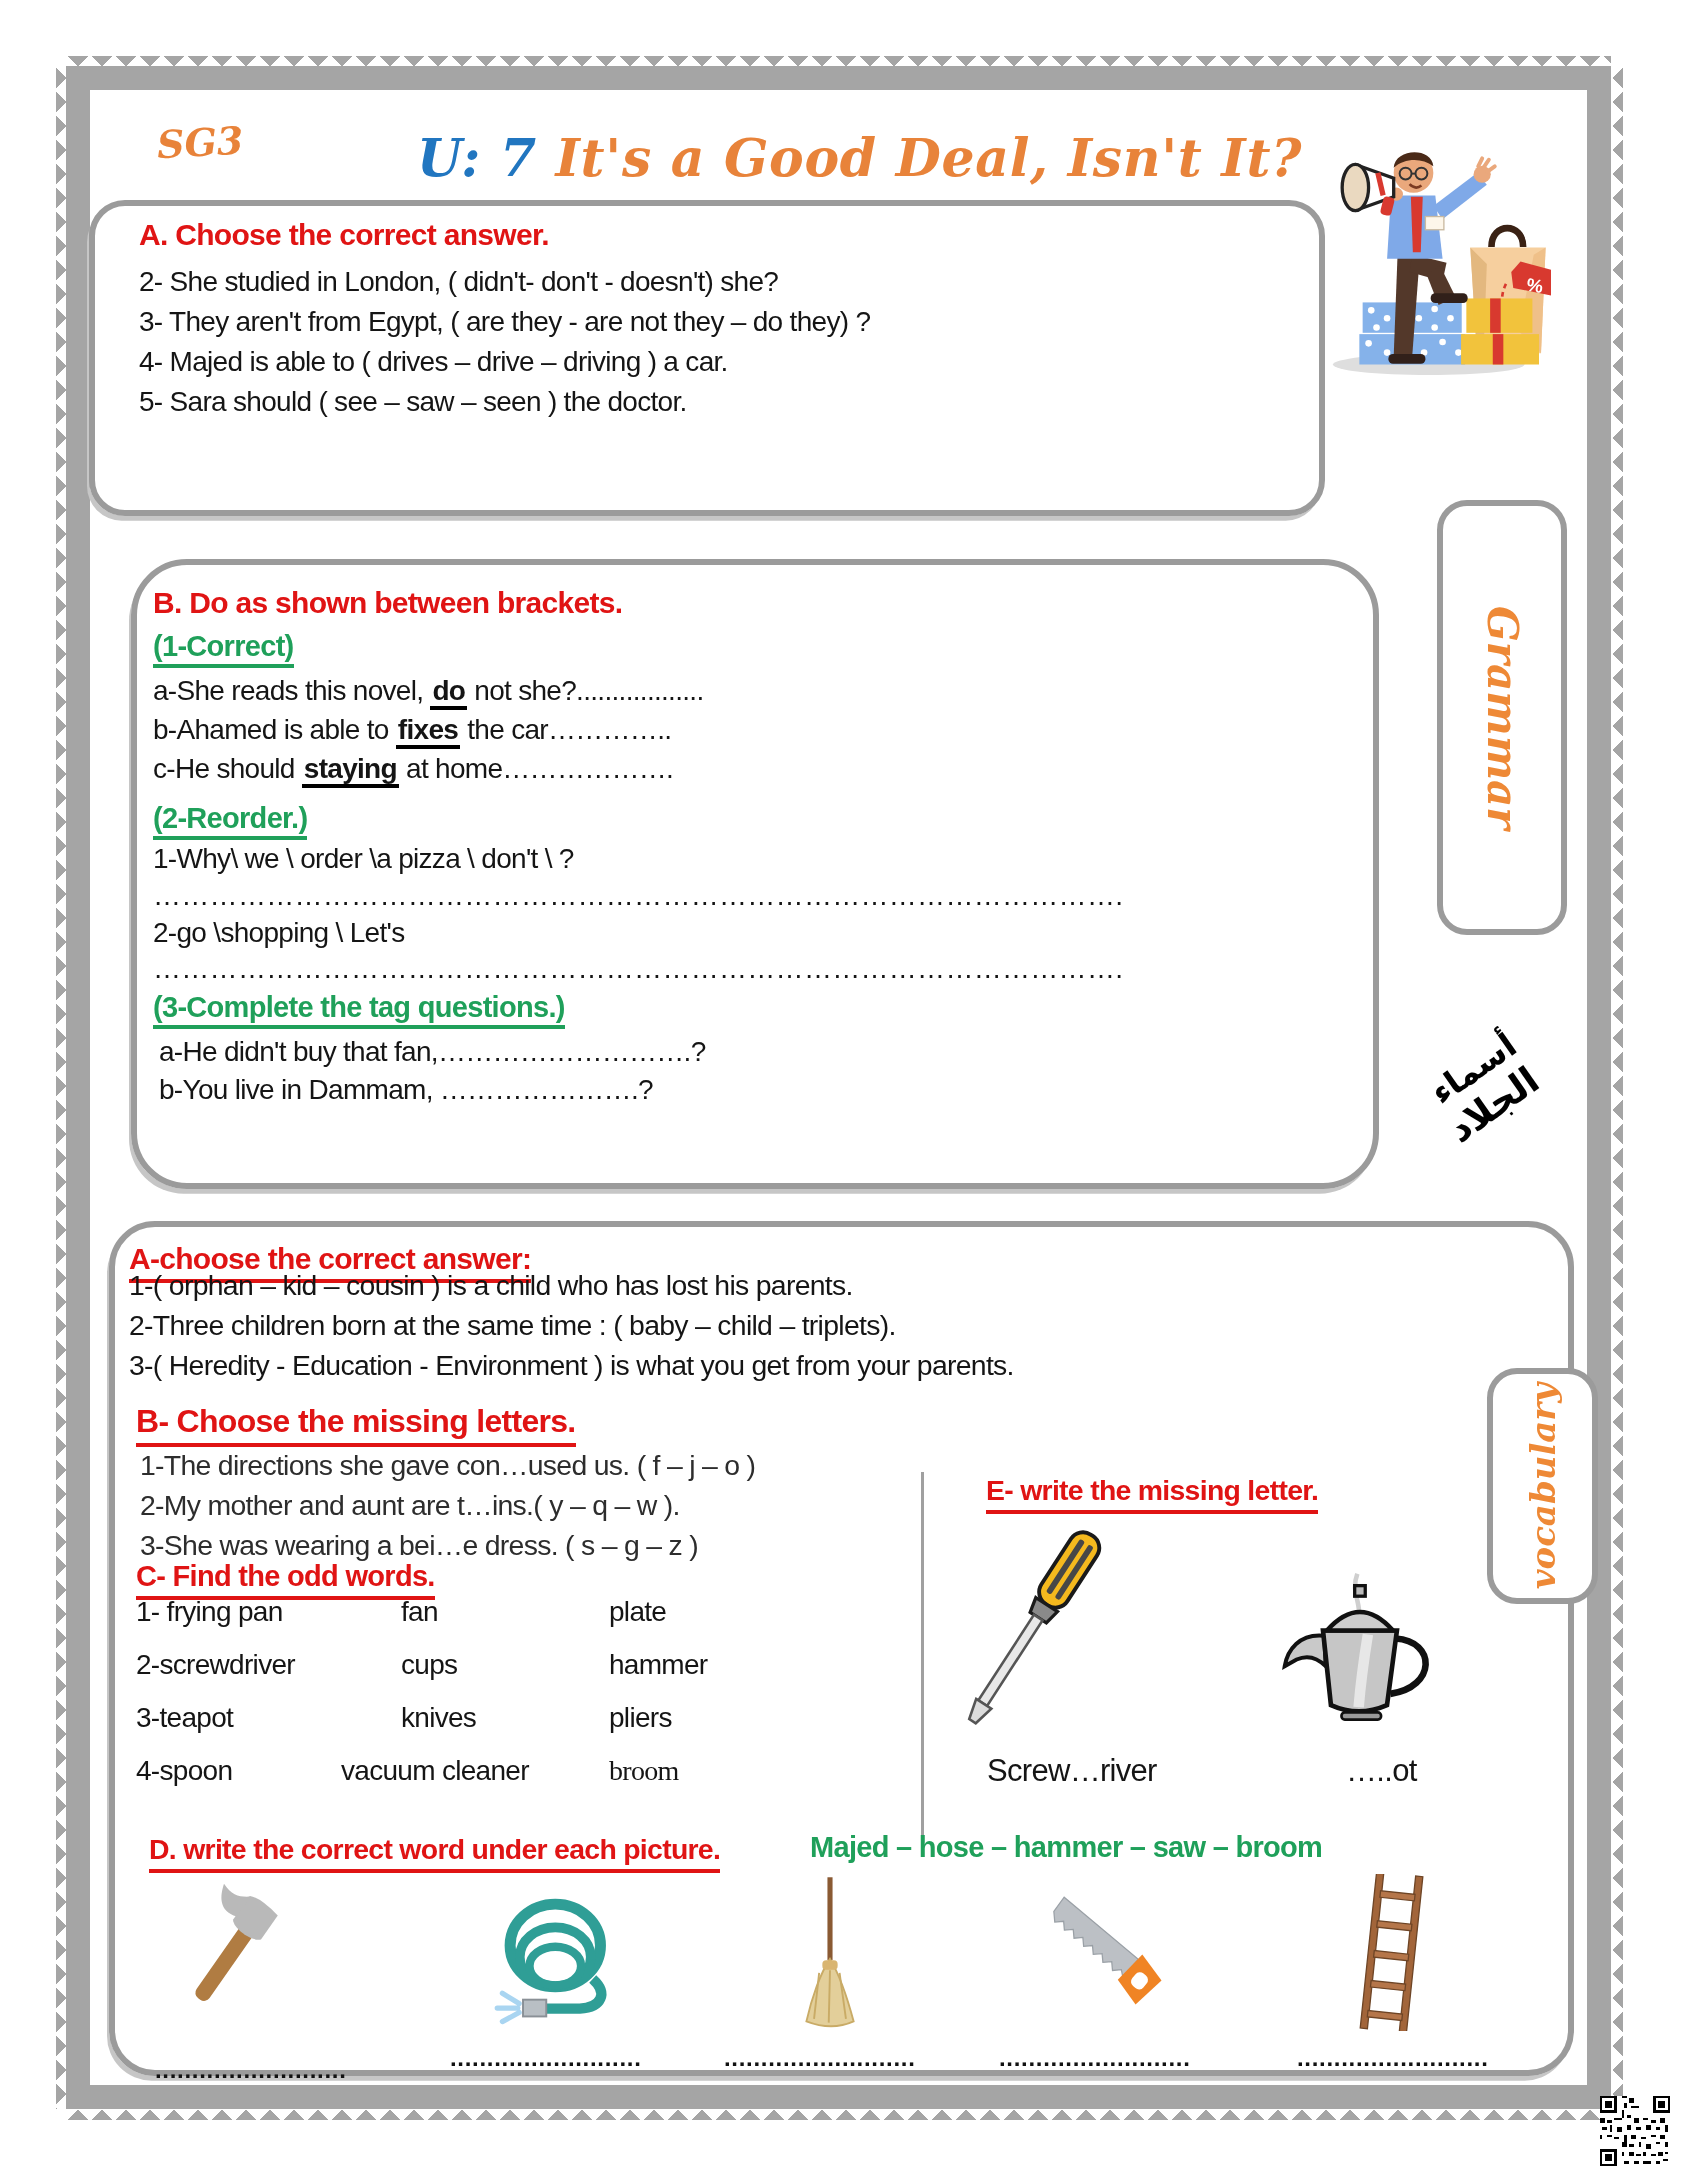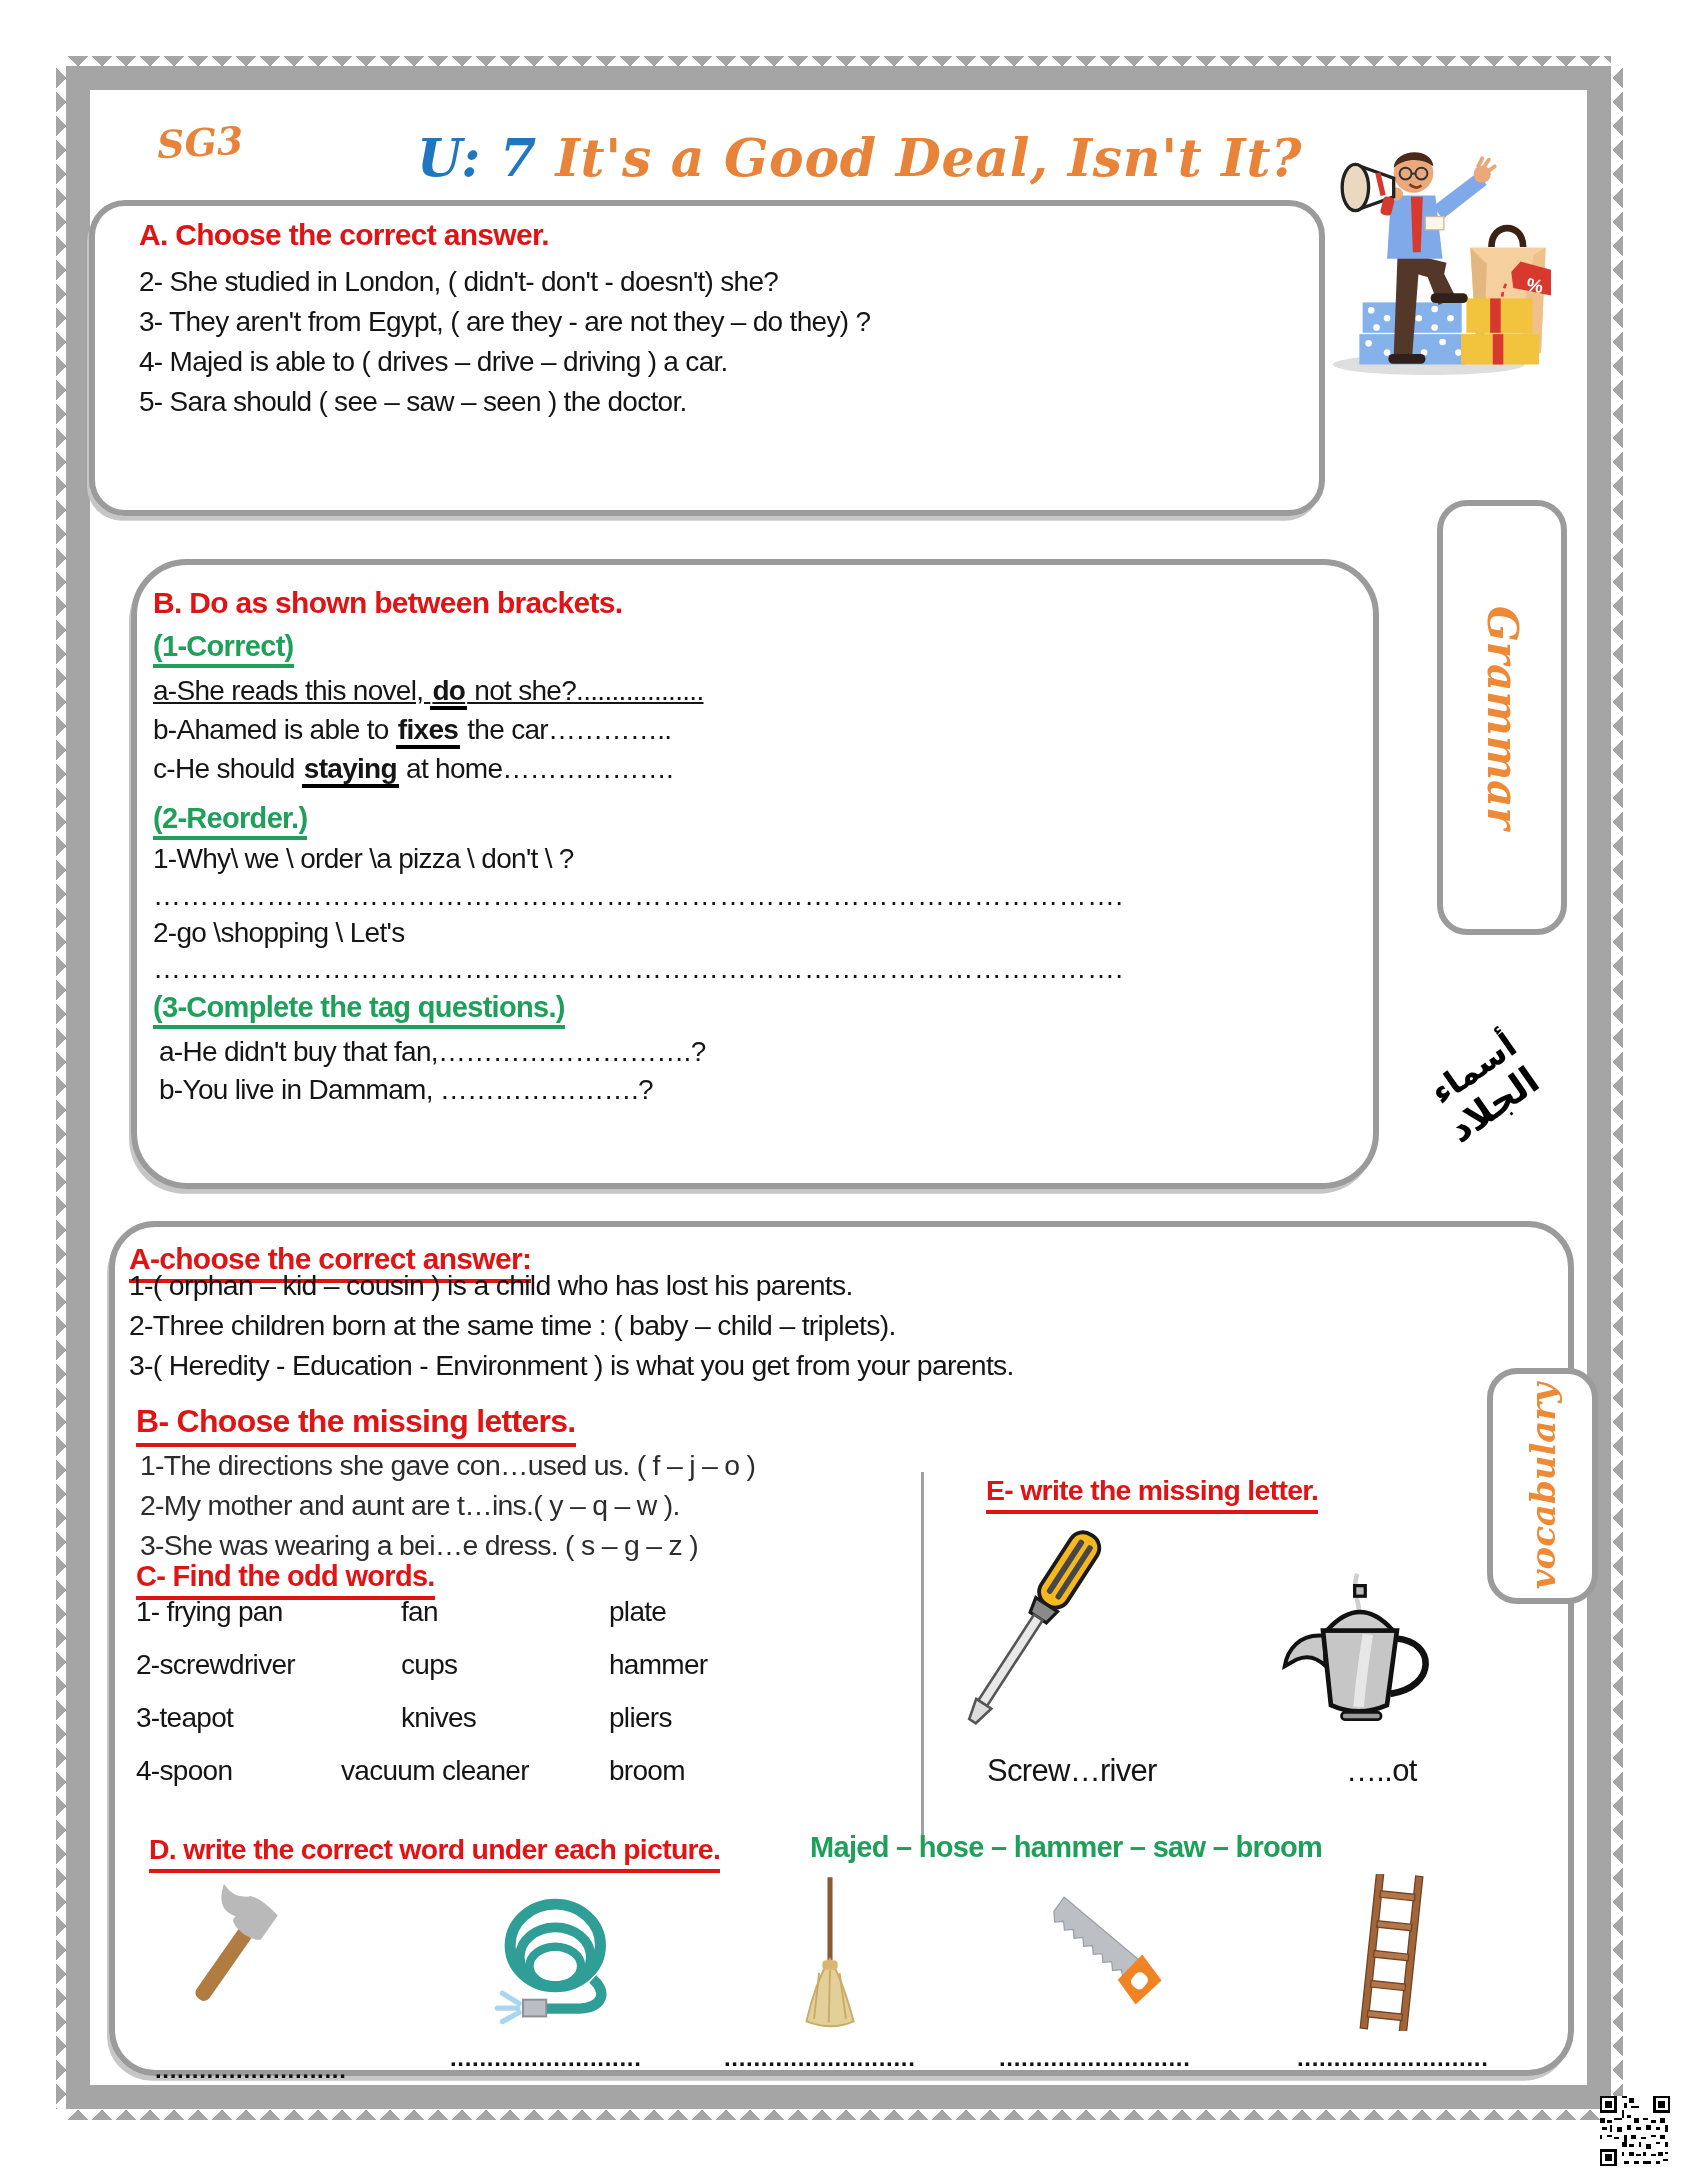--- a/index.html
+++ b/index.html
@@ -139,21 +139,21 @@
     <div class="line lh">3- They aren't from Egypt, ( are they - are not they – do they) ?</div>
     <div class="line lh">4- Majed is able to ( drives – drive – driving ) a car.</div>
     <div class="line lh">5- Sara should ( see – saw – seen ) the doctor.</div>
   </div>
 
   <div class="box box-b"></div>
   <div class="abs h-red" style="left:153px;top:586px;font-size:30px;">B. Do as shown between brackets.</div>
 
   <div class="abs h-green" style="left:153px;top:630px;">(1-Correct)</div>
   <div class="abs" style="left:153px;top:671px;">
-    <div class="line" style="line-height:39px;text-decoration:underline;"><span>a-She reads this novel, </span><span class="mk">do</span><span> not she?..................</span></div>
+    <div class="line" style="line-height:39px;"><span>a-She reads this novel, </span><span class="mk">do</span><span> not she?..................</span></div>
     <div class="line" style="line-height:39px;"><span>b-Ahamed is able to </span><span class="mk">fixes</span><span> the car…………..</span></div>
     <div class="line" style="line-height:39px;"><span>c-He should </span><span class="mk">staying</span><span>  at home……………….</span></div>
   </div>
 
   <div class="abs h-green" style="left:153px;top:802px;">(2-Reorder.)</div>
   <div class="abs line" style="left:153px;top:843px;">1-Why\ we \ order \a pizza \ don't \ ?</div>
   <div class="abs dots" style="left:153px;top:880px;">………………………………………………………………………………………….</div>
   <div class="abs line" style="left:153px;top:917px;">2-go \shopping \ Let's</div>
   <div class="abs dots" style="left:153px;top:953px;">………………………………………………………………………………………….</div>
 
@@ -197,21 +197,21 @@
     <span class="cell" style="left:265px;top:0;">fan</span>
     <span class="cell" style="left:473px;top:0;">plate</span>
     <span class="cell" style="left:0;top:53px;">2-screwdriver</span>
     <span class="cell" style="left:265px;top:53px;">cups</span>
     <span class="cell" style="left:473px;top:53px;">hammer</span>
     <span class="cell" style="left:0;top:106px;">3-teapot</span>
     <span class="cell" style="left:265px;top:106px;">knives</span>
     <span class="cell" style="left:473px;top:106px;">pliers</span>
     <span class="cell" style="left:0;top:159px;">4-spoon</span>
     <span class="cell" style="left:205px;top:159px;">vacuum cleaner</span>
-    <span class="cell" style="left:473px;top:159px;">broom</span>
+    <span class="cell" style="left:473px;top:159px;font-family:Liberation Serif, serif;">broom</span>
   </div>
 
   <div class="divider"></div>
 
   <div class="abs h-red u" style="left:986px;top:1474px;font-size:28.4px;">E- write the missing letter.</div>
 
   <svg class="abs" style="left:953px;top:1512px;" width="155" height="235" viewBox="0 0 240 360">
     <g transform="rotate(33 120 180)">
       <rect x="96" y="6" width="48" height="128" rx="22" fill="#f5b91e" stroke="#1a1a1a" stroke-width="6"></rect>
       <rect x="108" y="20" width="9" height="98" rx="4" fill="#474747"></rect>

